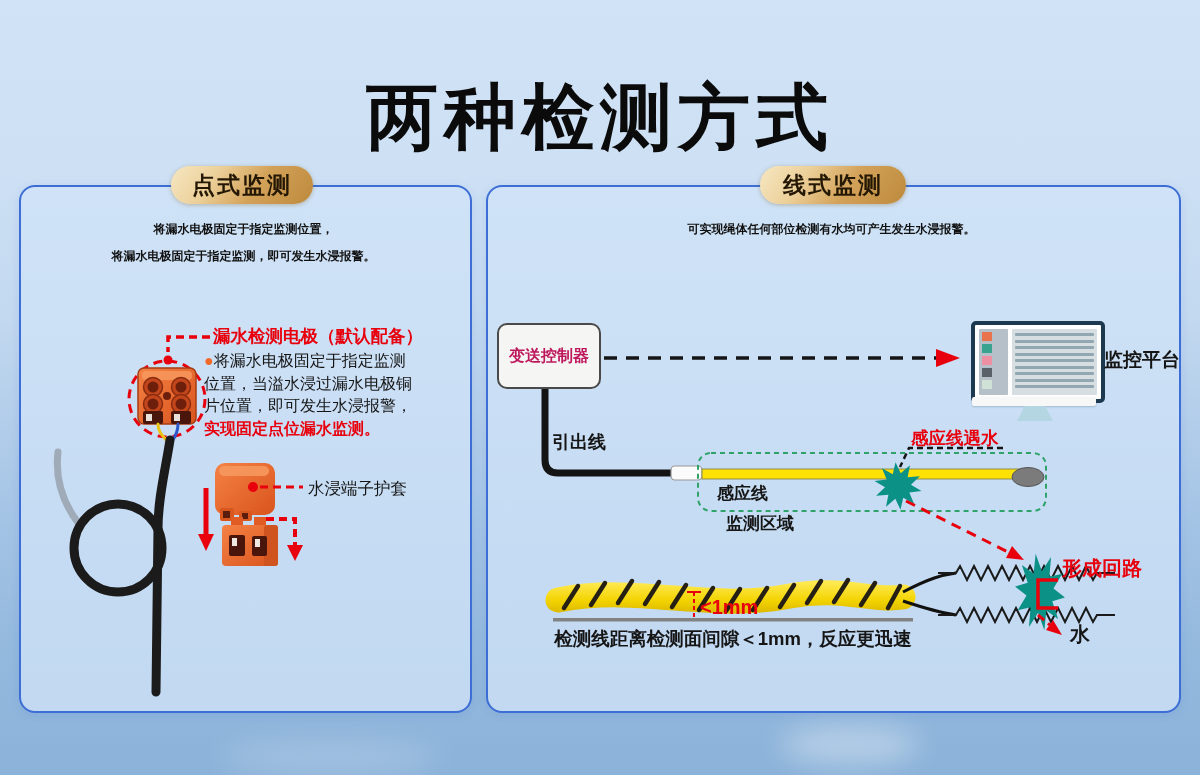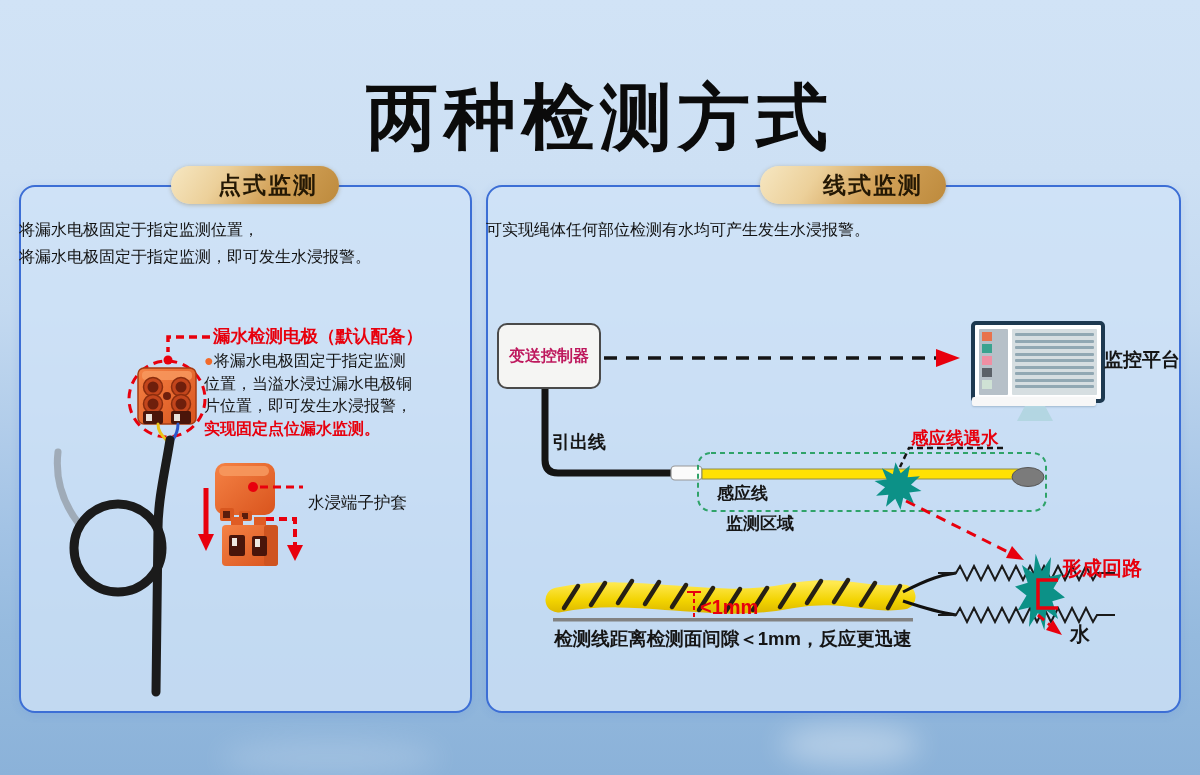--- a/index.html
+++ b/index.html
@@ -19,21 +19,21 @@
     display:flex;align-items:center;justify-content:center;
     background:linear-gradient(125deg,#f6e7c2 0%,#ecd09a 30%,#d3a259 60%,#bd8a3c 100%);
     color:#241804;font-size:23px;font-weight:700;letter-spacing:2px;
     box-shadow:0 1px 4px rgba(120,85,20,0.35);z-index:5;
   }
   .lbl{position:absolute;white-space:nowrap;color:#151515;}
   .title{
     position:absolute;left:0;top:30px;width:1200px;text-align:center;
     font-size:72px;font-weight:800;color:#0b0b0b;letter-spacing:6px;margin-top:40px;
   }
-  .intro{position:absolute;font-size:16px;line-height:27px;color:#111;font-weight:400;}
+  .intro{position:absolute;text-align:center;font-size:12px;line-height:27px;color:#111;font-weight:700;}
   .red{color:#e8000d;}
   .bold{font-weight:700;}
   svg{position:absolute;left:0;top:0;}
   
   .monitor{position:absolute;left:971px;top:321px;width:128px;height:100px;}
   .mon-frame{position:absolute;left:0;top:0;width:118px;height:66px;background:#ffffff;border:4px solid #1d3950;border-radius:5px;display:flex;padding:4px;box-sizing:content-box;}
   .mon-side{width:26px;background:#b6c0c8;border-radius:1px;padding:3px 0 0 3px;}
   .mon-side .sq{width:10px;height:9px;margin-bottom:3px;}
   .mon-main{flex:1;margin-left:4px;background:#d6dee1;border-radius:1px;padding:4px 3px;}
   .mon-main .ln{height:3px;background:#91a8b3;margin-bottom:3.5px;border-radius:1px;}
@@ -46,24 +46,24 @@
 <div id="stage">
 
   <div class="wave" style="left:780px;top:725px;width:140px;height:40px;"></div>
   <div class="wave" style="left:220px;top:740px;width:220px;height:36px;opacity:.5;"></div>
 
   <div class="title">两种检测方式</div>
 
   <div class="panel" style="left:19px;top:185px;width:449px;height:524px;"></div>
   <div class="panel" style="left:486px;top:185px;width:691px;height:524px;"></div>
 
-  <div class="badge" style="left:171px;top:166px;width:142px;padding-left:26px;">
+  <div class="badge" style="left:171px;top:166px;width:142px;">
     <span>点式监测</span>
   </div>
-  <div class="badge" style="left:760px;top:166px;width:146px;padding-left:40px;">
+  <div class="badge" style="left:760px;top:166px;width:146px;">
     <span>线式监测</span>
   </div>
 
   <div class="intro" style="left:19px;top:216px;width:449px;">
     <div>将漏水电极固定于指定监测位置，</div>
     <div>将漏水电极固定于指定监测，即可发生水浸报警。</div>
   </div>
 
   <div class="intro" style="left:486px;top:216px;width:691px;">
     <div>可实现绳体任何部位检测有水均可产生发生水浸报警。</div>
@@ -220,21 +220,21 @@
 
   <div class="lbl" style="left:204px;top:350px;font-size:16px;line-height:22.5px;">
     <div>
       <span class="bold" style="color:#f26a2a;">●</span><span>将漏水电极固定于指定监测</span>
     </div>
     <div>位置，当溢水浸过漏水电极铜</div>
     <div>片位置，即可发生水浸报警，</div>
     <div class="red bold">实现固定点位漏水监测。</div>
   </div>
 
-  <div class="lbl" style="left:308px;top:478px;font-size:16.5px;font-weight:500;margin-top:14px;">水浸端子护套</div>
+  <div class="lbl" style="left:308px;top:478px;font-size:16.5px;font-weight:500;">水浸端子护套</div>
 
 
   <div style="position:absolute;left:497px;top:323px;width:100px;height:62px;background:#f5f5f3;border:2.5px solid #4a4a4a;border-radius:10px;display:flex;align-items:center;justify-content:center;">
     <span class="bold" style="font-size:16px;color:#be185d;">变送控制器</span>
   </div>
 
   <div class="monitor">
     <div class="mon-frame">
       <div class="mon-side">
         <div class="sq" style="background:#e8734d;"></div>

